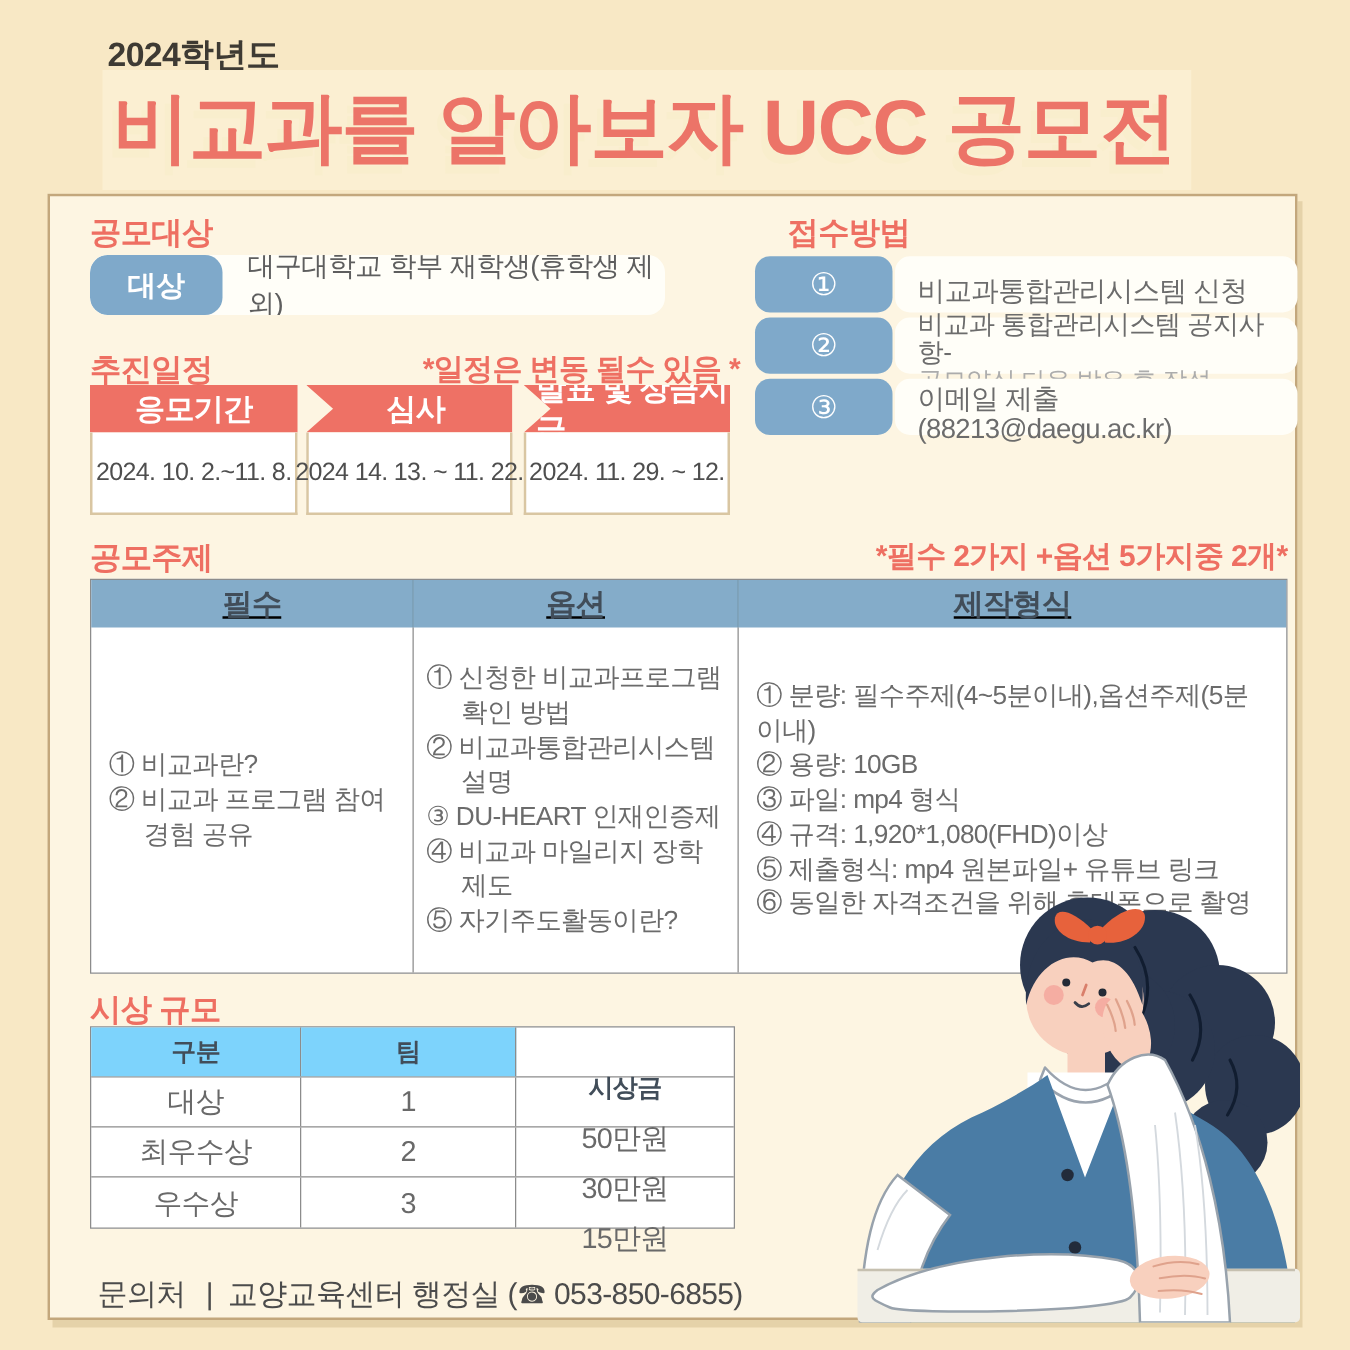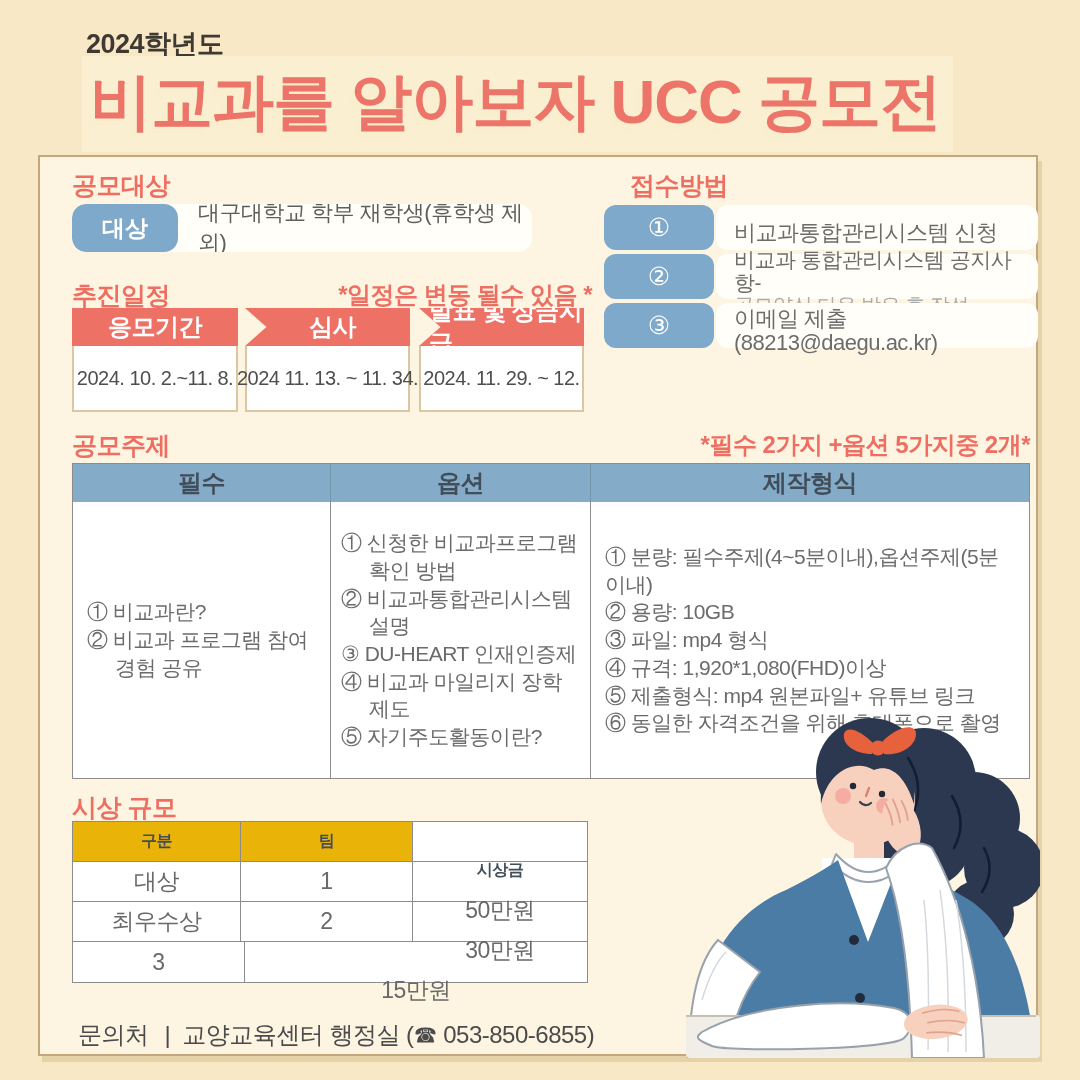--- a/index.html
+++ b/index.html
@@ -43,40 +43,40 @@
   .sl2 { font-size:20px; color:#ACACAC; letter-spacing:-0.5px; line-height:1.1; }
 
   
   .card { position:absolute; top:151px; width:166px; height:104px; }
   .card-h { height:38px; background:#EE7165; color:#fff; font-size:24px; font-weight:700; display:flex; align-items:center; justify-content:center; letter-spacing:-0.5px; }
   .card-h.notch { clip-path:polygon(0 0,100% 0,100% 100%,0 100%,13% 50%); padding-left:10px; }
   .card-b { height:66px; background:#FFFFFF; border:2px solid #D9C6A2; border-top:none; display:flex; align-items:center; justify-content:center; font-size:20px; color:#4E4E4E; letter-spacing:-0.5px; white-space:nowrap; }
 
   
   .ttable { position:absolute; left:32px; top:306px; width:958px; border:1px solid #8C8C8C; background:#fff; }
-  .thead { display:flex; height:38px; }
+  .thead { display:flex; height:38px;text-decoration:underline; }
   .th { background:#84ACC9; color:#414D59; font-weight:700; font-size:24px; display:flex; align-items:center; justify-content:center; border-right:1px solid #7495A9; letter-spacing:-0.5px; }
   .th:last-child { border-right:none; }
   .th.c1 { width:258px; } .th.c2 { width:260px; } .th.c3 { flex:1; }
   .tbody { display:flex; height:276px; }
   .td { border-right:1px solid #8C8C8C; display:flex; flex-direction:column; justify-content:center; font-size:21px; color:#6B6B6B; line-height:1.32; letter-spacing:-0.5px; }
   .td:last-child { border-right:none; }
   .td.c1 { width:258px; padding:0 6px 0 14px; }
   .td.c2 { width:260px; padding:0 6px 0 10px; }
   .td.c3 { flex:1; padding:0 8px 0 14px; }
   .hang { padding-left:28px; text-indent:-28px; }
 
   
   .atable { position:absolute; left:32px; top:664px; width:516px; border:1px solid #8C8C8C; background:#fff; }
   .arow { display:flex; height:40px; border-bottom:1px solid #8C8C8C; }
   .arow:last-child { border-bottom:none; }
   .ac { display:flex; align-items:center; justify-content:center; border-right:1px solid #8C8C8C; font-size:23px; color:#696969; letter-spacing:-0.5px; }
   .ac:last-child { border-right:none; }
   .ac.w1 { width:168px; } .ac.w2 { width:172px; } .ac.w3 { flex:1;margin-top:48px; }
-  .ahead .ac { background:#eab308; color:#414D59; font-weight:700; font-size:16px; }
+  .ahead .ac { background:#7dd3fc; color:#414D59; font-weight:700; font-size:20px; }
 
   
   .footer { position:absolute; left:38px; top:862px; font-size:24px; color:#4B4B4B; letter-spacing:-0.5px; }
   .footer .flabel { margin-right:16px; }
   .footer .fdiv { margin-right:12px; font-weight:300; }
 
   
   .girl { position:absolute; left:662px; top:700px; width:378px; height:358px; z-index:2; }
 </style>
 </head>
@@ -116,21 +116,21 @@
 
   <div class="sec-h" style="left:32px; top:122px;">추진일정</div>
   <div class="sec-note" style="left:230px; top:122px; width:322px;">*일정은 변동 될수 있음 *</div>
 
   <div class="card" style="left:32px;">
     <div class="card-h">응모기간</div>
     <div class="card-b">2024. 10. 2.~11. 8.</div>
   </div>
   <div class="card" style="left:205px; width:165px;">
     <div class="card-h notch">심사</div>
-    <div class="card-b">2024  11. 13. ~ 11. 34.</div>
+    <div class="card-b">2024  14. 13. ~ 11. 22.</div>
   </div>
   <div class="card" style="left:379px; width:165px;">
     <div class="card-h notch">발표 및 상금지급</div>
     <div class="card-b">2024. 11. 29. ~ 12.</div>
   </div>
 
   <div class="sec-h" style="left:32px; top:272px;">공모주제</div>
   <div class="sec-note" style="left:430px; top:272px; width:560px;">*필수 2가지 +옵션 5가지중 2개*</div>
 
   <div class="ttable">
@@ -173,20 +173,21 @@
       <div class="ac w1">대상</div>
       <div class="ac w2">1</div>
       <div class="ac w3">50만원</div>
     </div>
     <div class="arow">
       <div class="ac w1">최우수상</div>
       <div class="ac w2">2</div>
       <div class="ac w3">30만원</div>
     </div>
     <div class="arow">
+      <div class="ac w1">우수상</div>
       <div class="ac w2">3</div>
       <div class="ac w3">15만원</div>
     </div>
   </div>
 
   <div class="footer">
     <span class="flabel">문의처</span><span class="fdiv">|</span><span>교양교육센터 행정실 (☎ 053-850-6855)</span>
   </div>
 </div>
 

